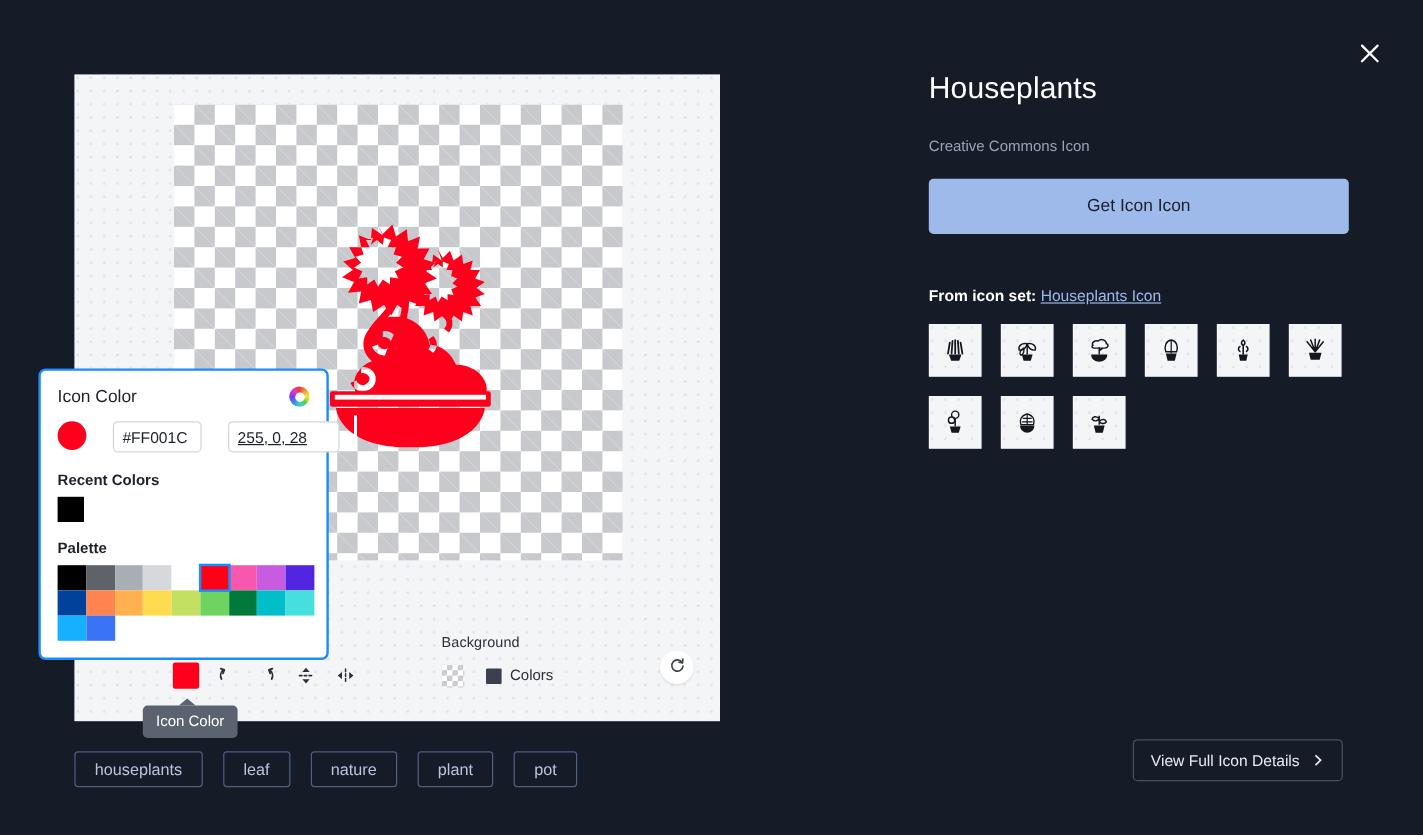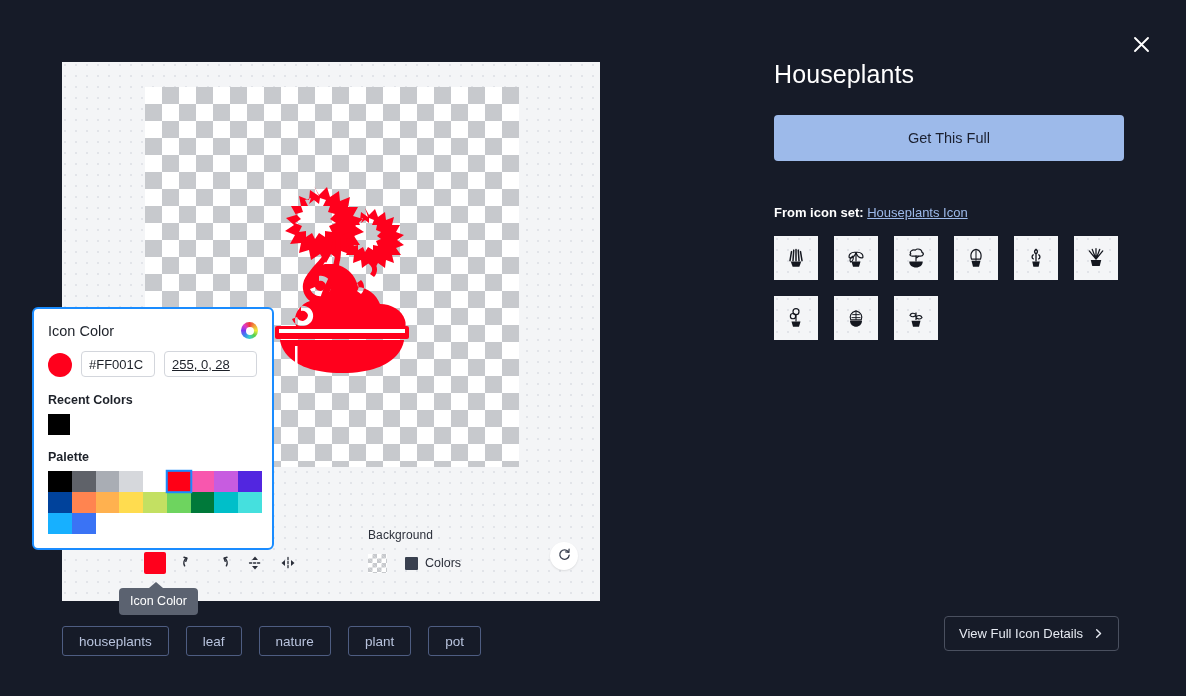--- a/index.html
+++ b/index.html
@@ -173,21 +173,21 @@
                                #3a86f0, #7a3af0, #e03ac8, #f03a3a);
     position: relative;
     cursor: pointer;
   }
   #color-wheel-icon::after {
     content:"";
     position:absolute; left:4.5px; top:4.5px;
     width:8px; height:8px; border-radius:50%;
     background:#ffffff;
   }
-  #cp-inputs { display: flex; align-items: flex-end; gap: 9px; margin-bottom: 16px; }
+  #cp-inputs { display: flex; align-items: flex-start; gap: 22px; margin-bottom: 16px; }
   #cp-current-dot {
     width: 24px; height: 24px; border-radius: 50%;
     background: #FF001C;
     flex: none;
   }
   .cp-field {
     height: 26px;
     border: 1px solid #d3d6dc;
     border-radius: 4px;
     font-size: 13px;
@@ -478,21 +478,22 @@
   <div id="tags-row">
       <button class="tag-chip">houseplants</button>
       <button class="tag-chip">leaf</button>
       <button class="tag-chip">nature</button>
       <button class="tag-chip">plant</button>
       <button class="tag-chip">pot</button>
     </div>
 
   <div id="info-panel">
     <h1 id="icon-title">Houseplants</h1>
-    <button id="get-icon-btn" style="background: rgb(157, 186, 234);">Get This Full</button>
+    <p id="license-text">Creative Commons Icon</p>
+    <button id="get-icon-btn" style="background: rgb(157, 186, 234);">Get Icon Icon</button>
 
     <div id="iconset-line">
       <span>From icon set:</span>
       <a id="iconset-link">Houseplants Icon</a>
     </div>
 
     <div id="thumb-grid">
         <div class="thumb">
           <span>
             <svg width="30" height="30" viewBox="0 0 40 33">

